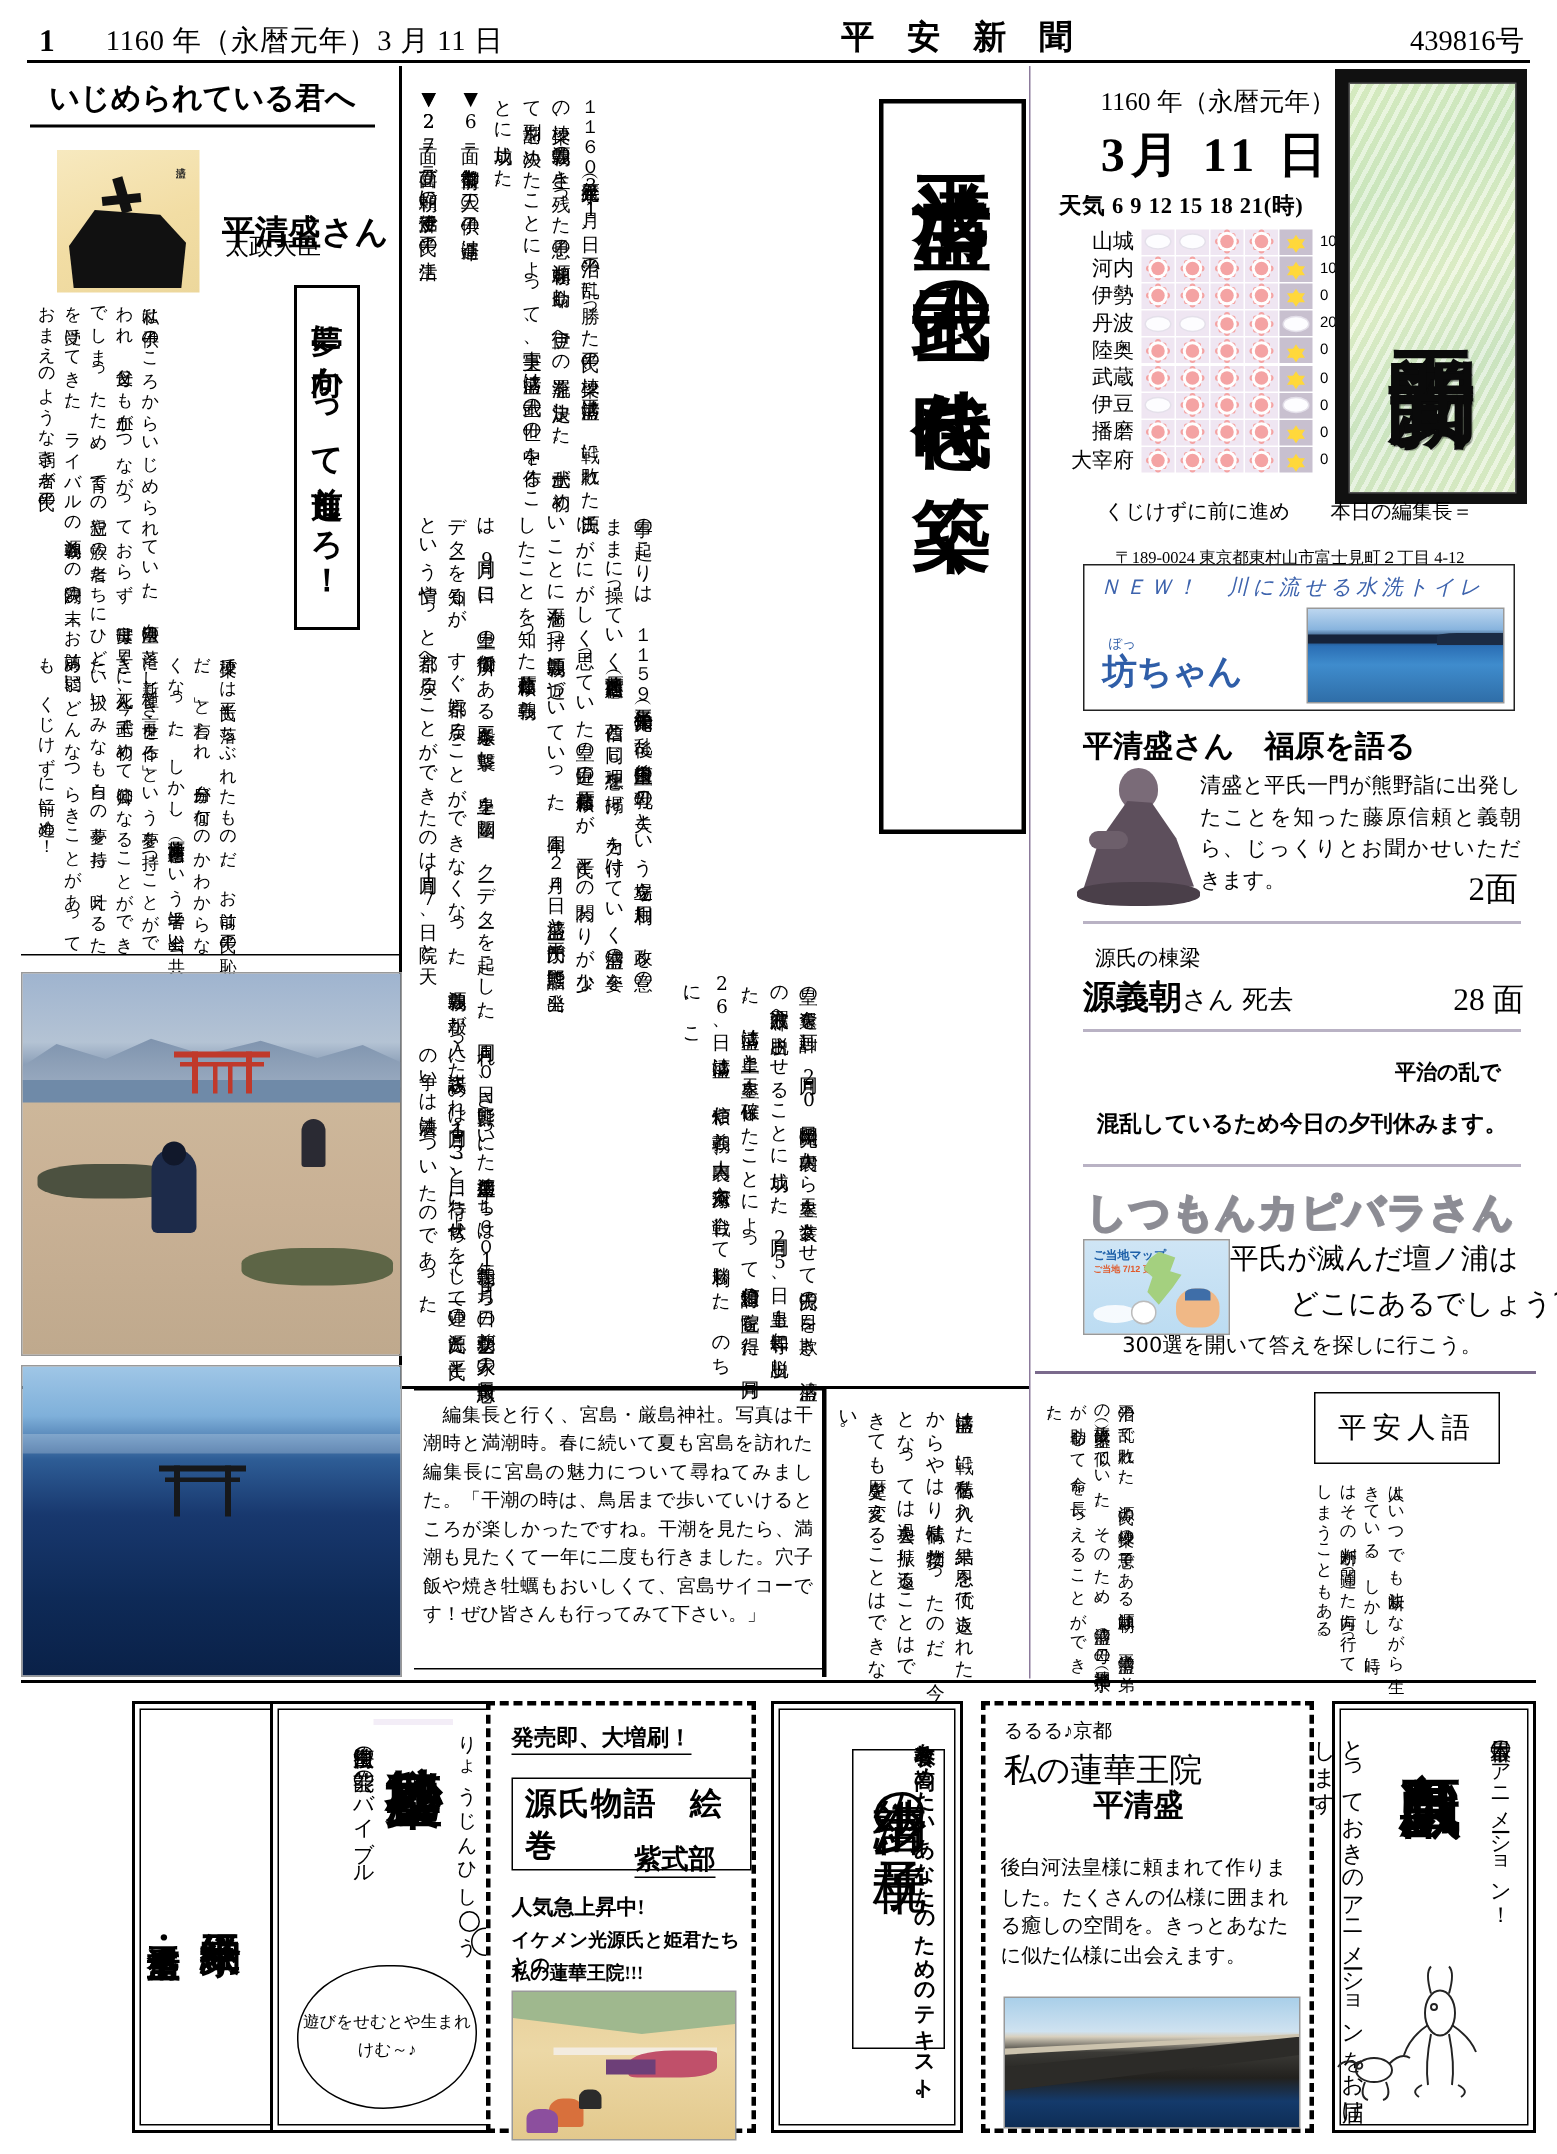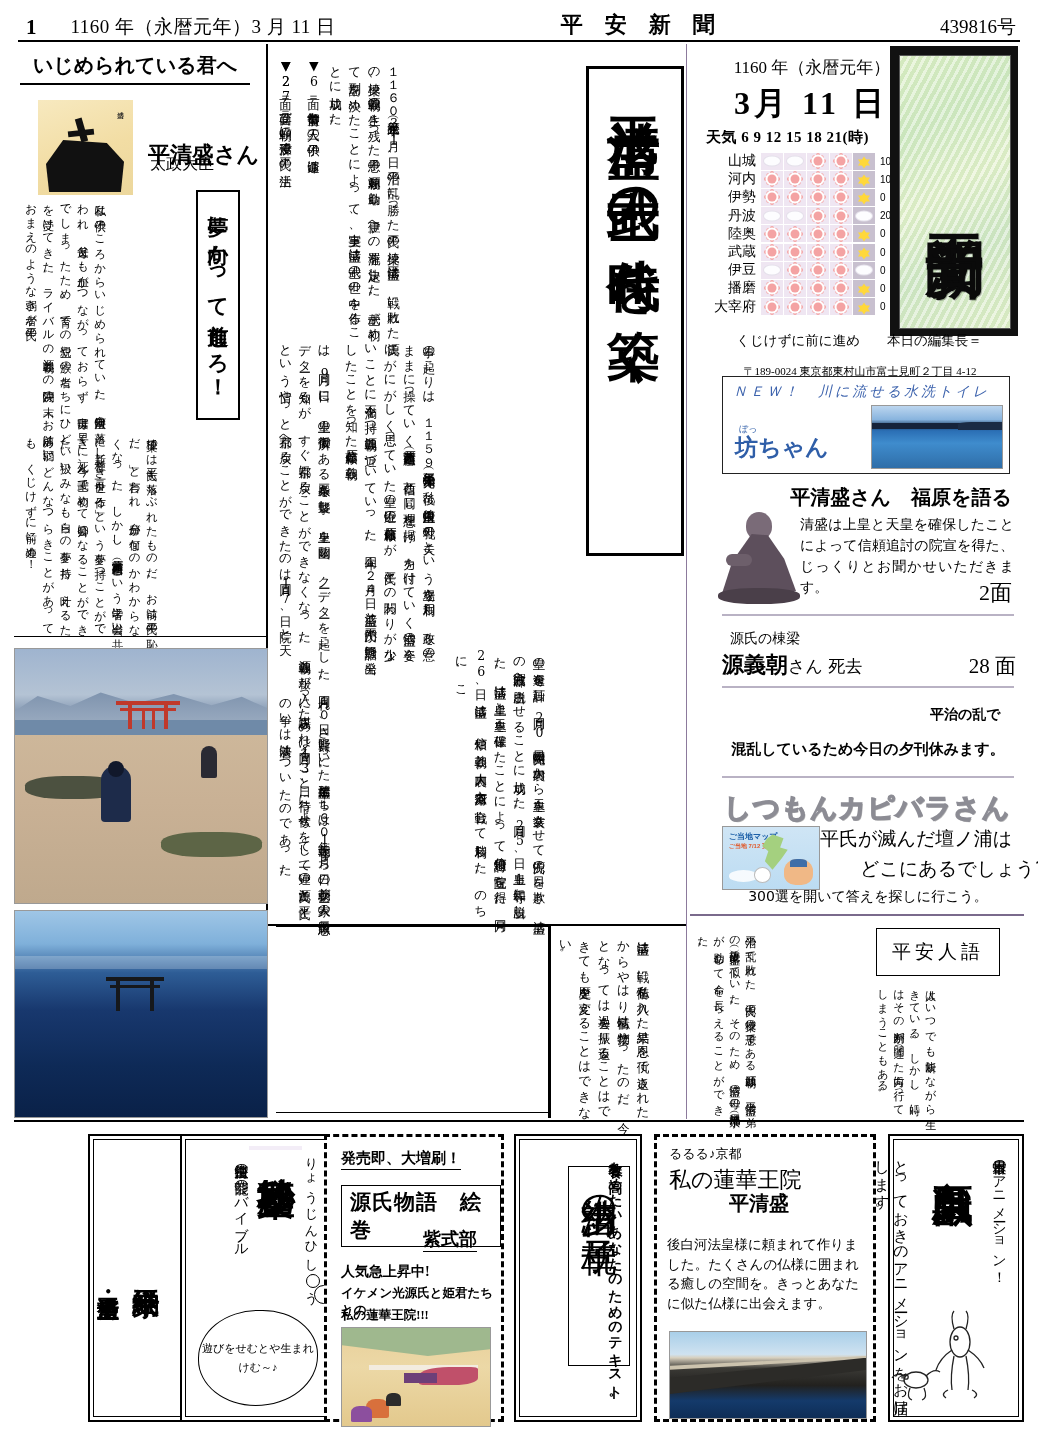--- a/index.html
+++ b/index.html
@@ -188,21 +188,21 @@
     font-family:"DejaVu Serif",serif;text-shadow:1px 1px 0 rgba(0,0,0,.25);
   }
 
   
   .ad-toilet{position:absolute;left:722px;top:376px;width:288px;height:98px;border:1px solid #222;box-sizing:border-box;}
   .ad-toilet .cap{position:absolute;left:10px;top:6px;font-size:14px;color:#3d63ad;letter-spacing:3px;font-style:italic;font-family:"Liberation Serif",serif;}
   .ad-toilet .brandruby{position:absolute;left:16px;top:46px;font-size:9px;color:#2f5ea8;}
   .ad-toilet .brand{position:absolute;left:12px;top:55px;font-size:23px;color:#2f5ea8;font-weight:bold;font-family:"DejaVu Serif",serif;}
   .ad-toilet .ph{position:absolute;left:148px;top:28px;width:130px;height:62px;}
 
-  .kiyo-head{position:absolute;left:722px;top:484px;width:290px;font-size:20px;font-weight:bold;text-align:right;font-family:Liberation Serif, serif;white-space:nowrap;}
+  .kiyo-head{position:absolute;left:722px;top:484px;width:290px;font-size:20px;font-weight:bold;text-align:left;font-family:Liberation Serif, serif;white-space:nowrap;}
   .kiyo-body{position:absolute;left:800px;top:514px;width:214px;font-size:14px;line-height:1.5;text-align:justify;}
   .kiyo-page{position:absolute;left:722px;top:578px;width:290px;text-align:right;font-size:22px;padding-right:10px;}
   .statue-pos{left:716px;top:508px;}
 
   .sep{position:absolute;height:2px;background:#b9b2c4;}
 
   .genji-sub{position:absolute;left:730px;top:630px;font-size:14px;}
   .genji-head{position:absolute;left:722px;top:650px;font-size:22px;font-weight:bold;font-family:"DejaVu Serif",serif;white-space:nowrap;}
   .genji-head .sm{font-size:17px;font-weight:normal;}
   .genji-page{position:absolute;right:22px;top:652px;font-size:21px;}
@@ -350,20 +350,23 @@
   <div class="photo photo-miyajima2" style="left:14px;top:910px;width:252px;height:206px;">
     <div class="glow"></div>
     <div class="torii2">
       <i style="left:0;top:4px;width:58px;height:4px;"></i>
       <i style="left:4px;top:12px;width:50px;height:3px;"></i>
       <i style="left:10px;top:4px;width:4px;height:34px;"></i>
       <i style="left:44px;top:4px;width:4px;height:34px;"></i>
     </div>
   </div>
 
+  <div class="block" style="left:282px;top:934px;width:260px;height:176px;">
+    <div style="font-size:12.5px;line-height:1.52;text-align:justify;">　編集長と行く、宮島・厳島神社。写真は干潮時と満潮時。春に続いて夏も宮島を訪れた　編集長に宮島の魅力について尋ねてみました。「干潮の時は、鳥居まで歩いていけるところが楽しかったですね。干潮を見たら、満潮も見たくて一年に二度も行きました。穴子飯や焼き牡蠣もおいしくて、宮島サイコーです！ぜひ皆さんも行ってみて下さい。」</div>
+  </div>
 
   <div class="block" style="left:276px;top:58px;width:40px;height:270px;">
     <div class="vtext" style="height:270px;">▼2面＝喜びに沸く平氏、</div>
   </div>
   <div class="block" style="left:276px;top:58px;width:78px;height:270px;">
     <div class="vtext" style="height:270px;padding-left:28px;">▼6面＝常盤御前と三人の子供の運命は、</div>
   </div>
   <div class="block" style="left:276px;top:58px;width:40px;height:270px;">
     <div class="vtext" style="height:270px;">▼27面＝頼朝の伊豆での生活、</div>
   </div>
@@ -593,21 +596,21 @@
     </div>
   </div>
 
   <div class="kiyo-head">平清盛さん　福原を語る</div>
   <div class="statue statue-pos">
     <div class="head"></div>
     <div class="robe"></div>
     <div class="arm"></div>
     <div class="lap"></div>
   </div>
-  <div class="kiyo-body">清盛は上皇と天皇を確保したことによって信頼追討の院宣を得た、じっくりとお聞かせいただきます。</div>
+  <div class="kiyo-body">清盛と平氏一門が熊野詣に出発したことを知った藤原信頼と義朝ら、じっくりとお聞かせいただきます。</div>
   <div class="kiyo-page">2面</div>
 
   <div class="sep" style="left:722px;top:614px;width:292px;"></div>
 
   <div class="genji-sub">源氏の棟梁</div>
   <div class="genji-head"><span>源義朝</span><span class="sm">さん 死去</span></div>
   <div class="genji-page">28 面</div>
 
   <div class="sep" style="left:722px;top:686px;width:292px;"></div>
 

